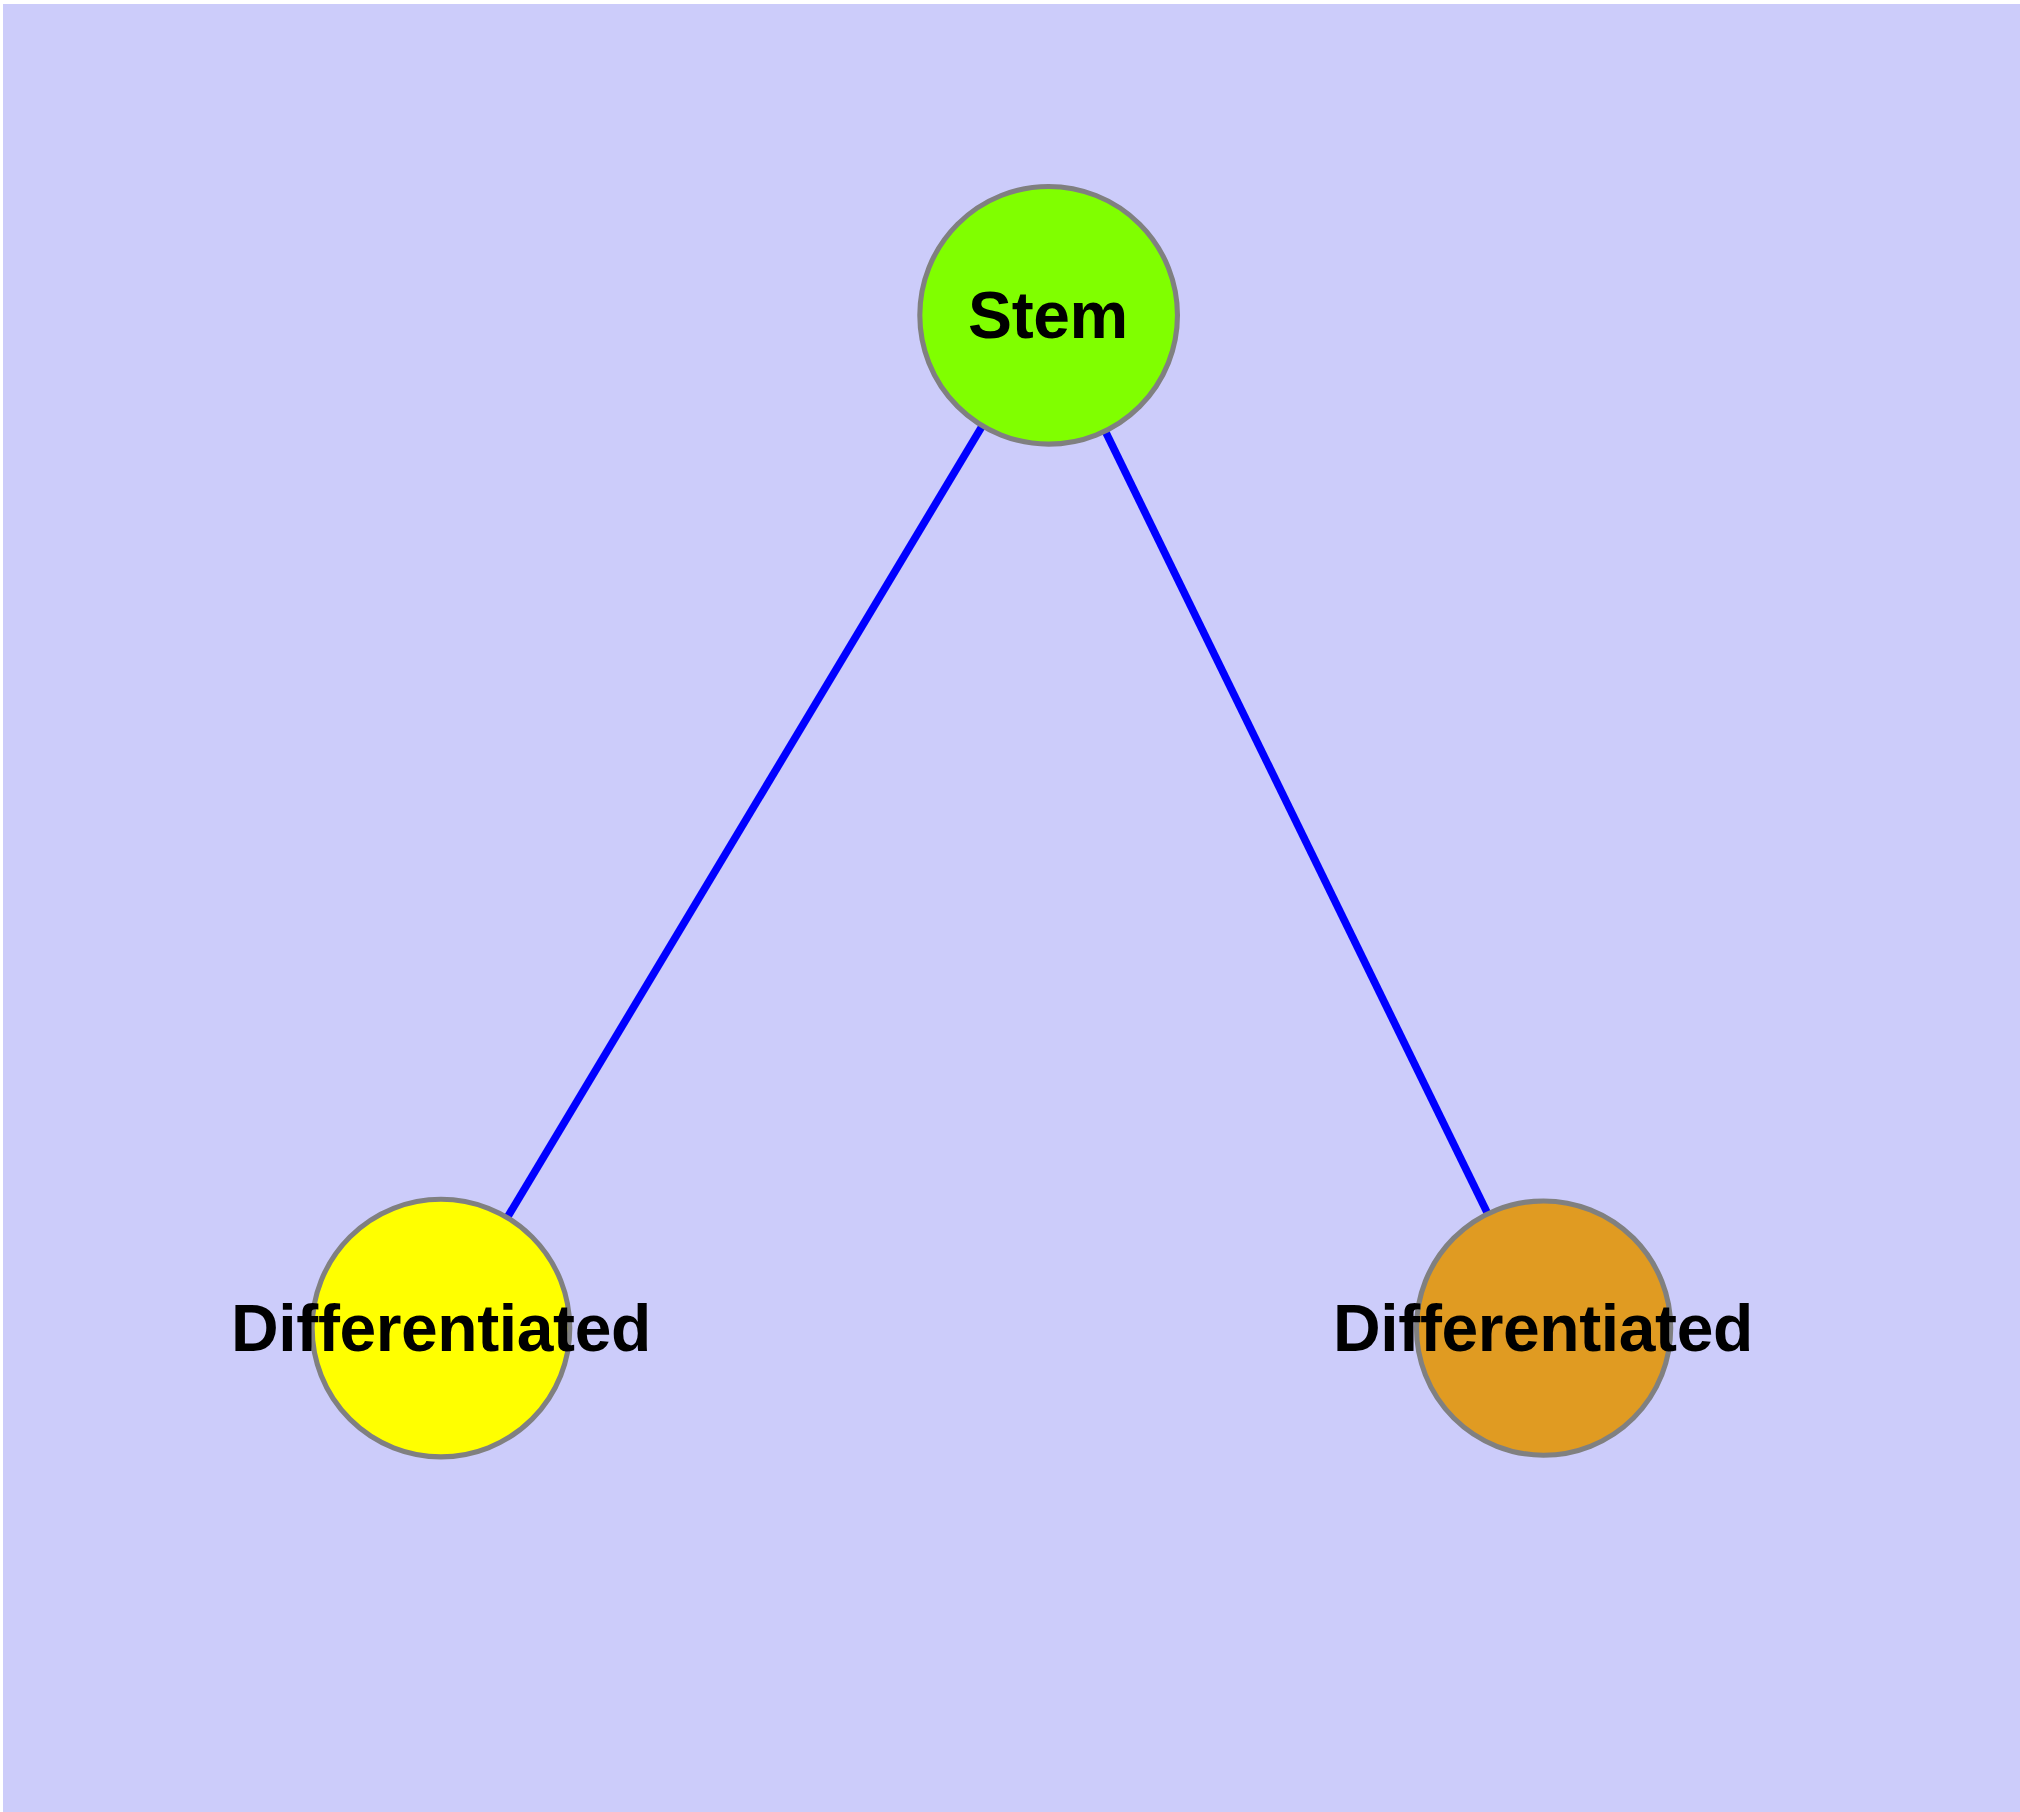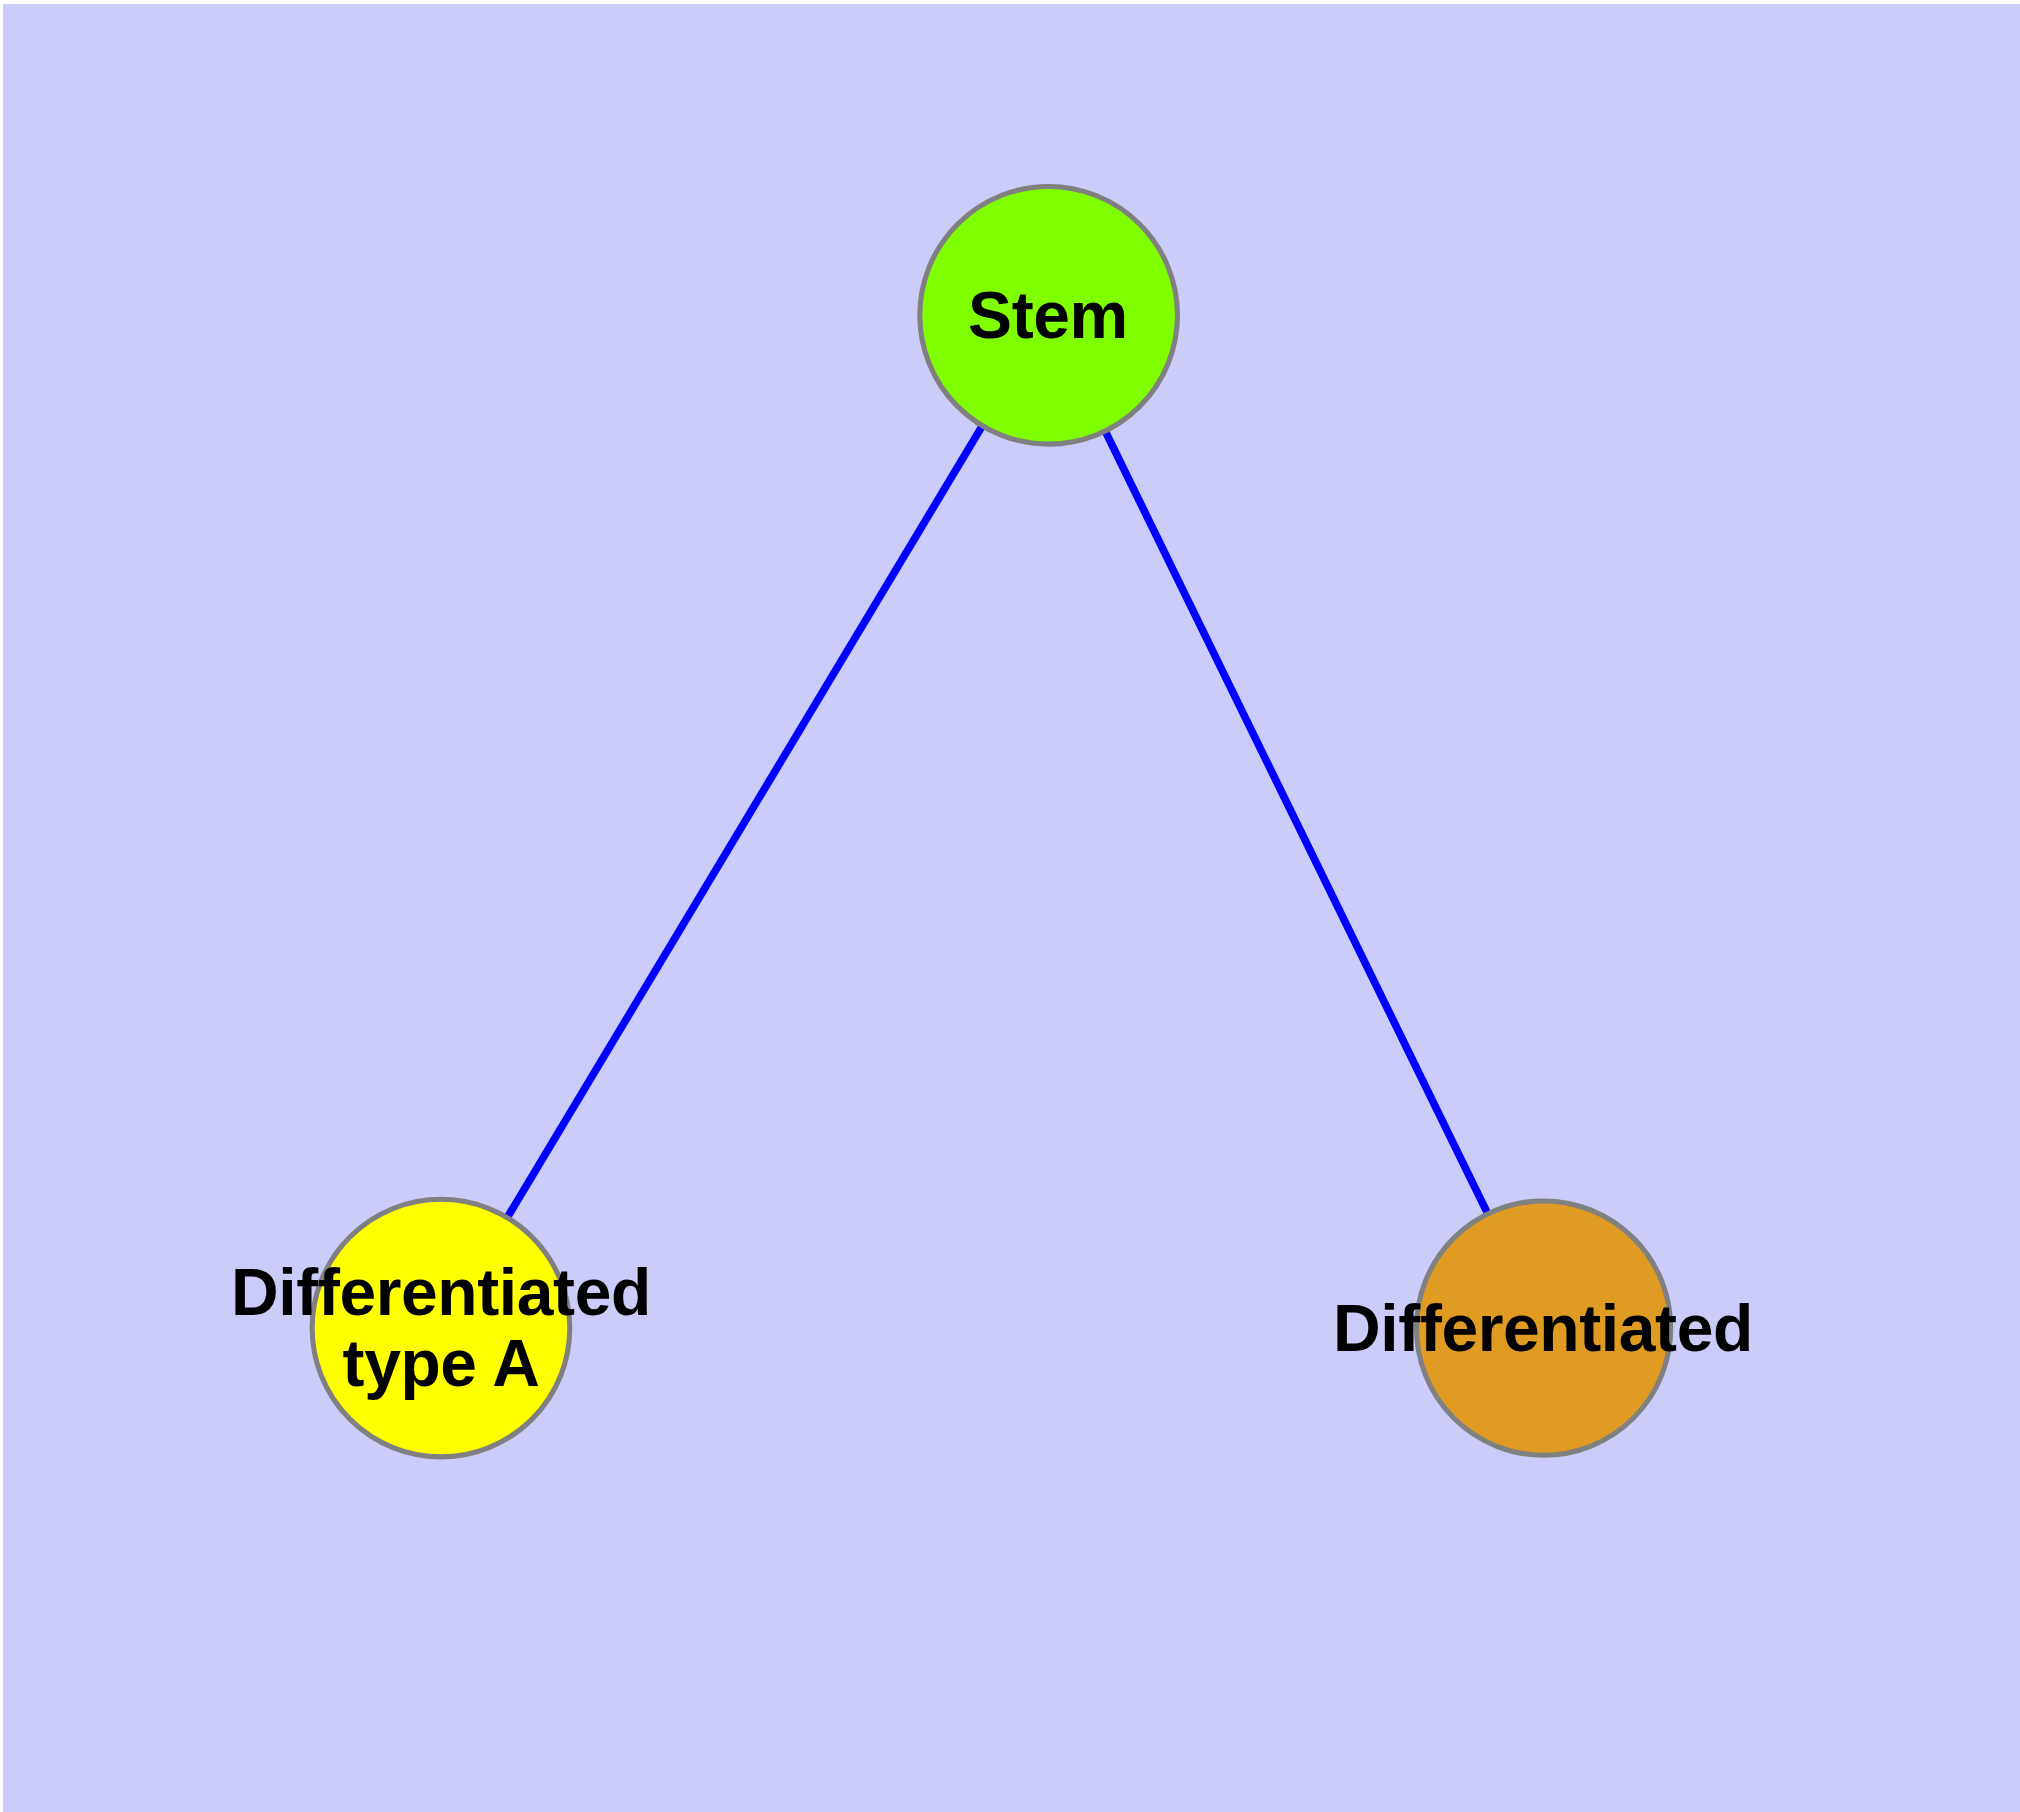--- a/index.html
+++ b/index.html
@@ -73,21 +73,20 @@
         <circle class="node-circle" cx="1821" cy="1567" r="150" fill="#e09b22" stroke="#808080"></circle>
       </g>
   </svg>
 
   <div id="labels-group">
       <div class="node-label" style="left: 1048px; top: 315px;">
         <div>Stem</div>
       </div>
       <div class="node-label" style="left: 441px; top: 1328px;">
         <div>Differentiated</div>
-        <div>type A</div>
       </div>
       <div class="node-label" style="left: 1543px; top: 1328px;">
         <div>Differentiated</div>
       </div>
     </div>
 
 </div>
 
 
 </body></html>

